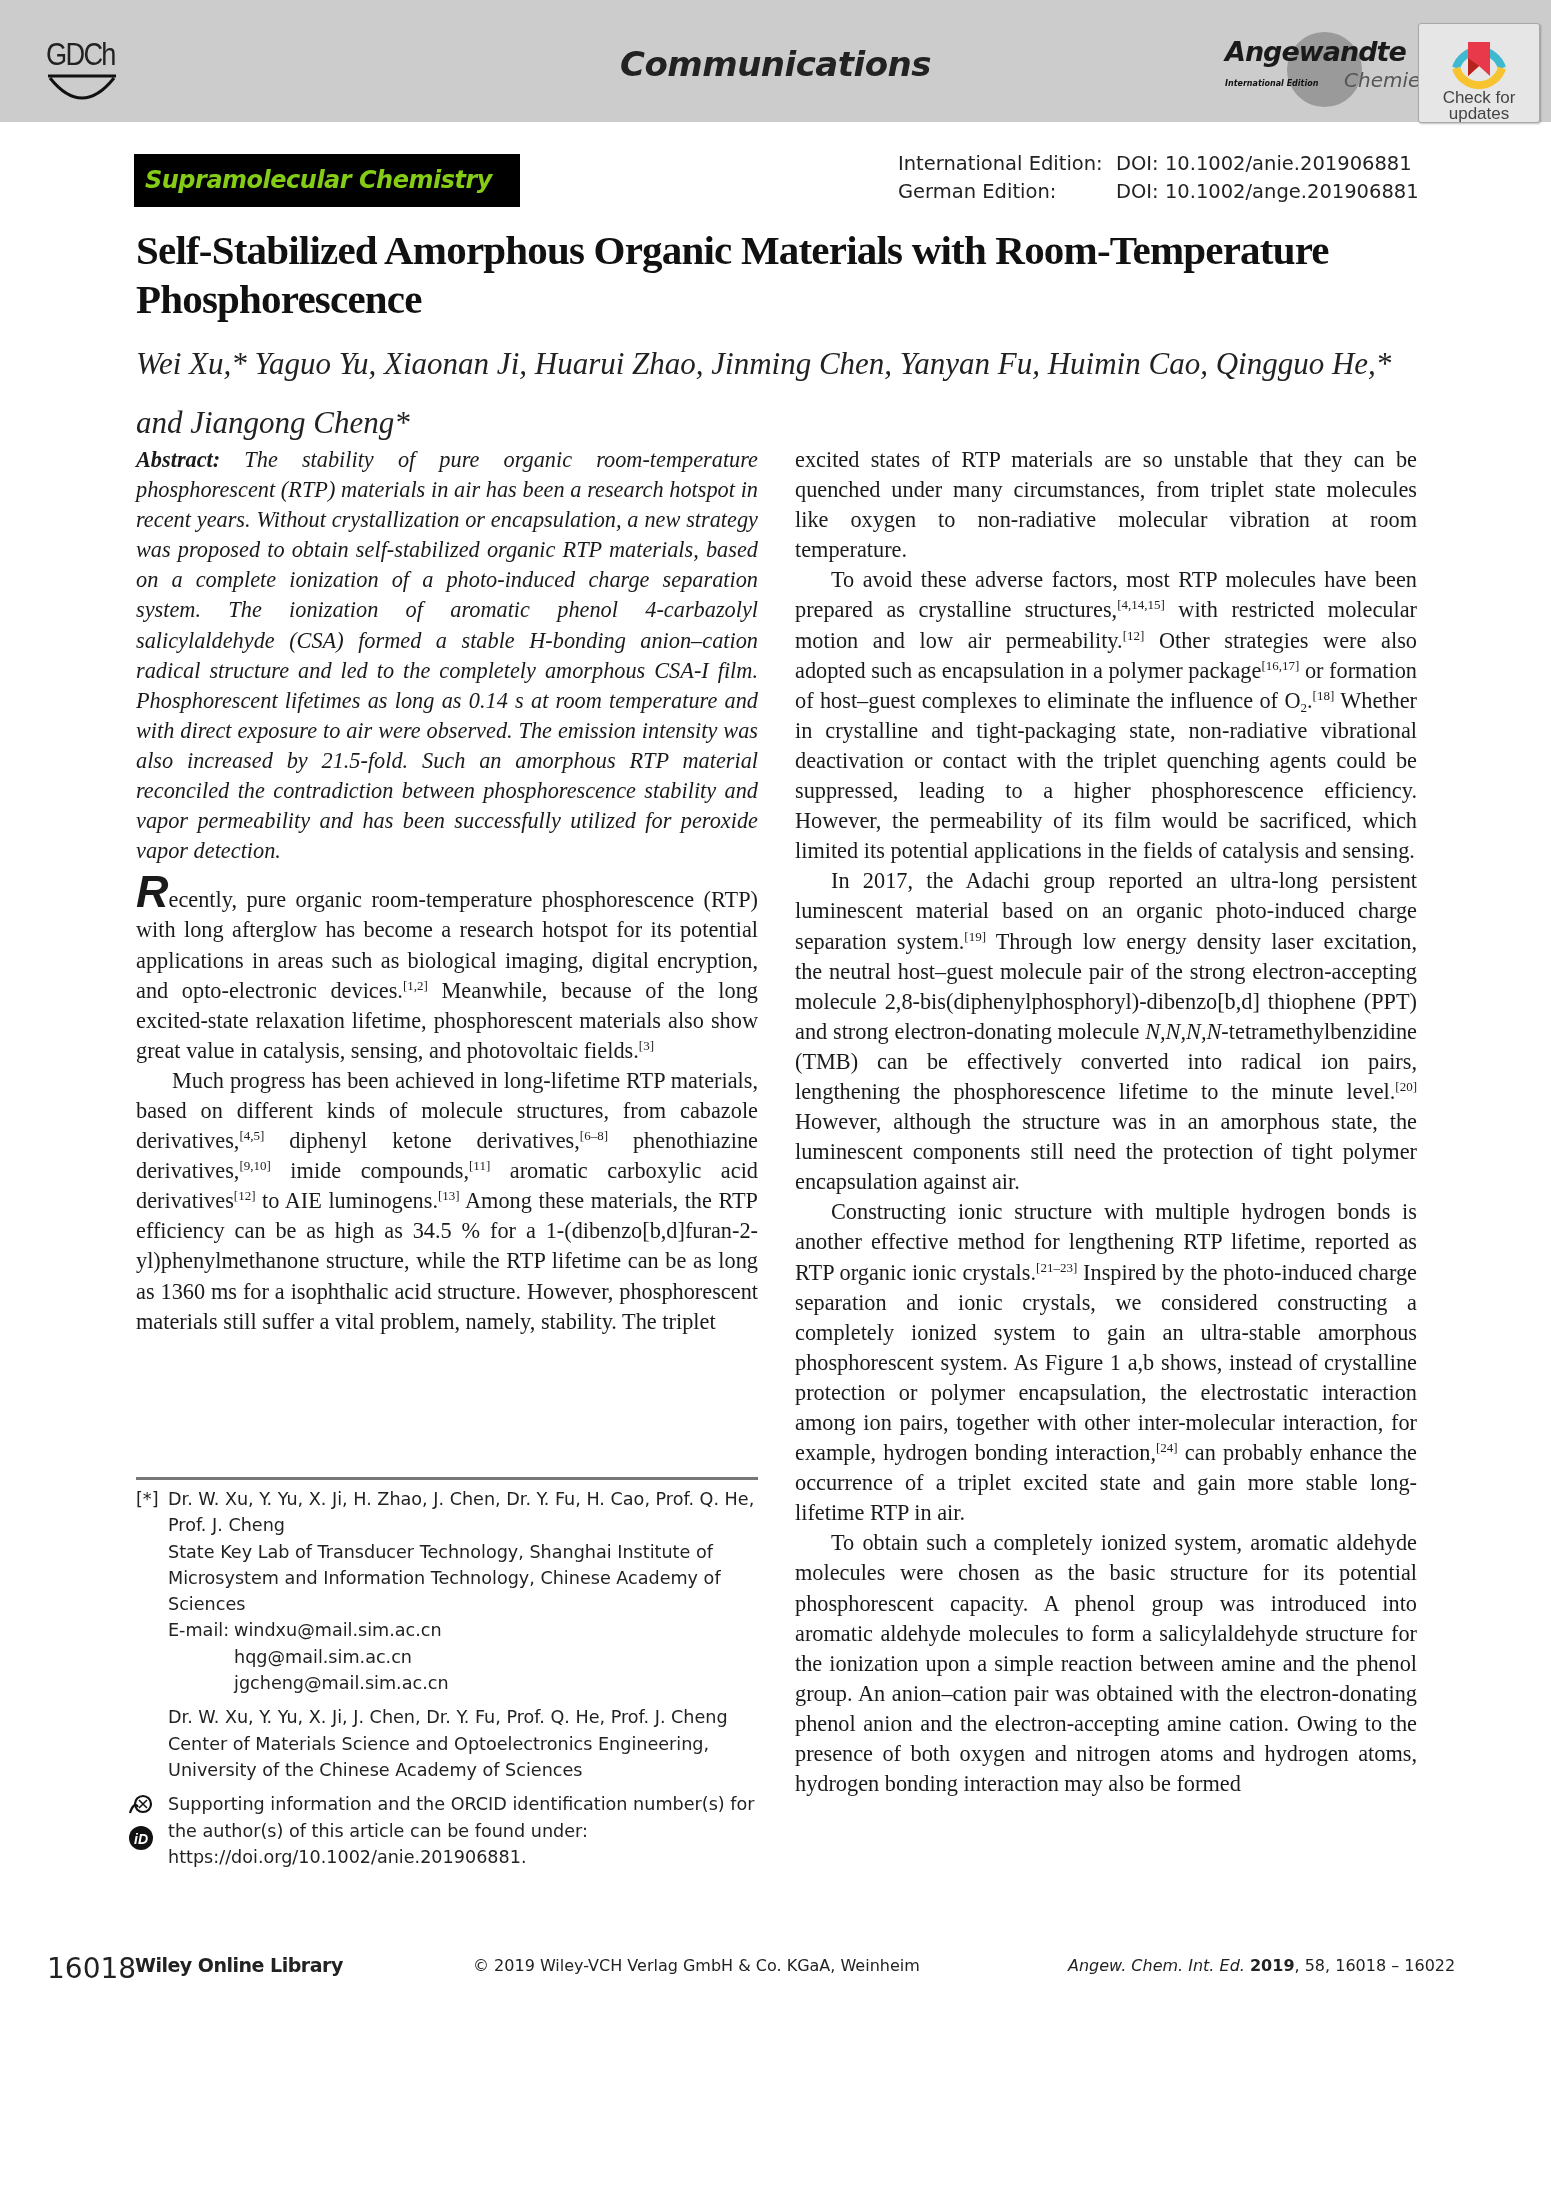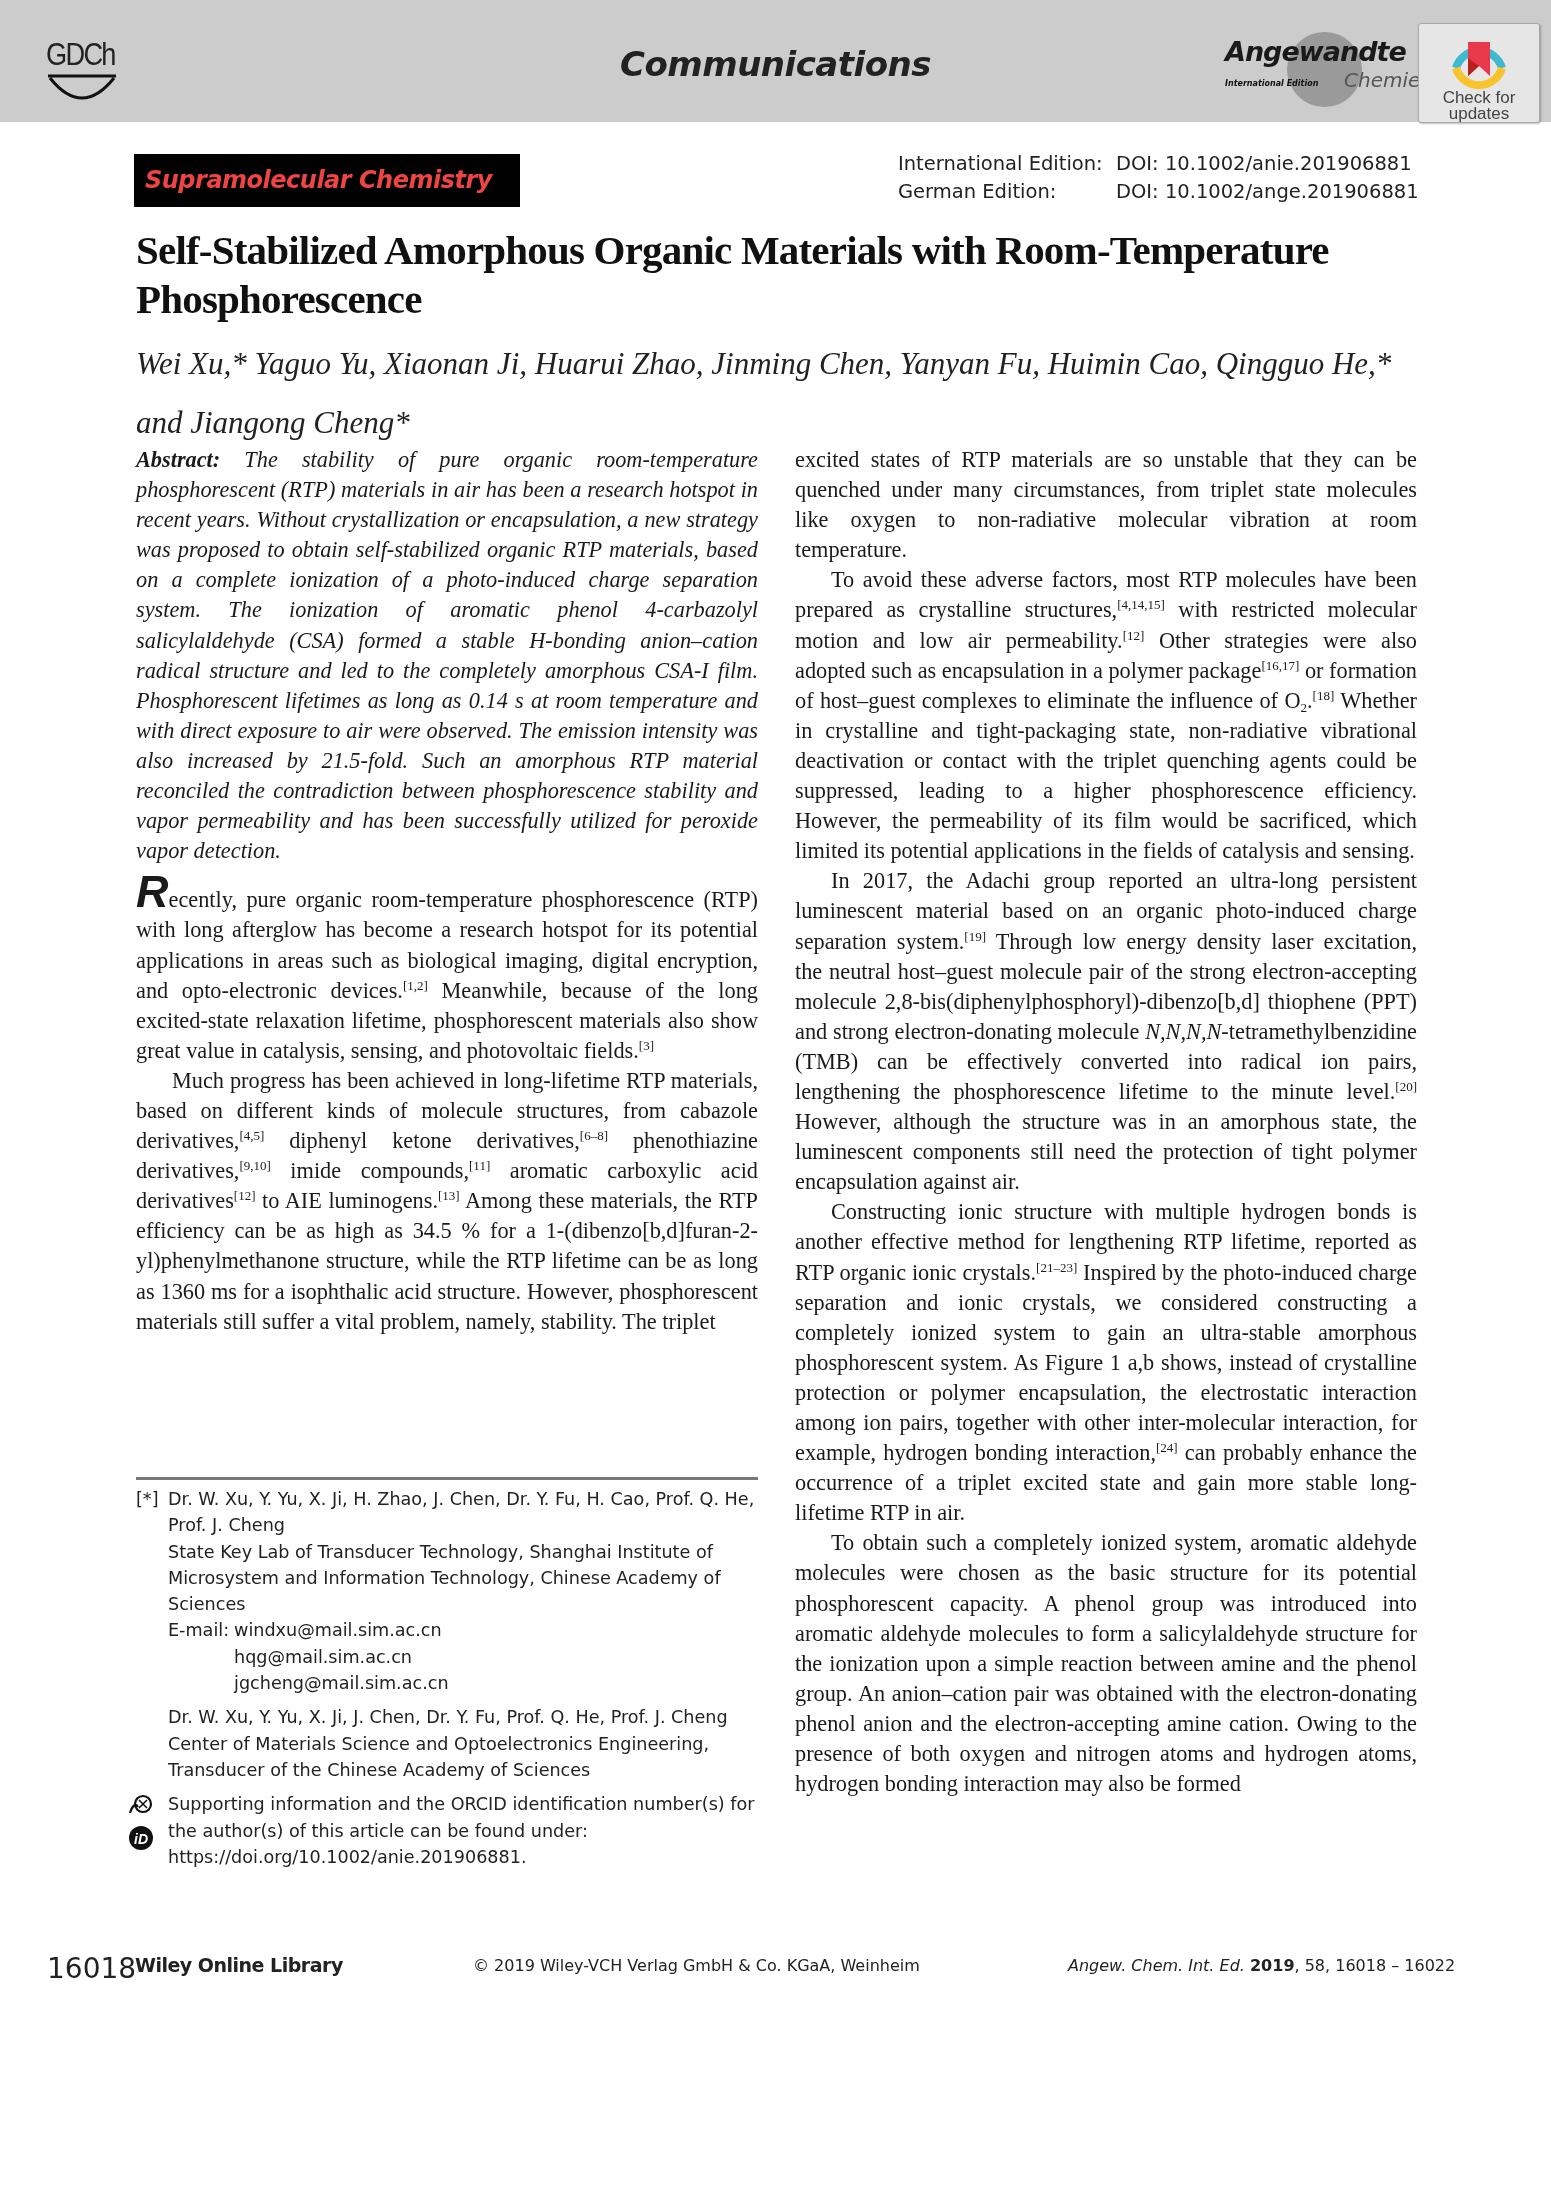--- a/index.html
+++ b/index.html
@@ -13,21 +13,21 @@
   .journal-section { position: absolute; left: 0; width: 1551px; top: 44px; text-align: center; font-family: "DejaVu Sans", sans-serif; font-style: italic; font-weight: bold; font-size: 34px; color: #222; letter-spacing: -0.5px; }
   .angew-logo { position: absolute; left: 1222px; top: 30px; width: 200px; height: 82px; }
   .angew-circle { position: absolute; left: 65px; top: 2px; width: 75px; height: 75px; border-radius: 50%; background: #9a9a9a; }
   .angew-word { position: absolute; left: 3px; top: 6px; font-family: "DejaVu Sans", sans-serif; font-style: italic; font-weight: bold; font-size: 27px; color: #1a1a1a; letter-spacing: -1px; }
   .angew-edition { position: absolute; left: 3px; top: 49px; font-family: "DejaVu Sans", sans-serif; font-style: italic; font-weight: bold; font-size: 8px; color: #111; }
   .angew-chemie { position: absolute; left: 122px; top: 38px; font-family: "DejaVu Sans", sans-serif; font-style: italic; font-size: 20px; color: #555; }
   .cfu-badge { position: absolute; left: 1418px; top: 23px; width: 122px; height: 100px; background: #e6e6e6; border: 1px solid #a8a8a8; border-radius: 3px; box-shadow: 1px 1px 2px rgba(0,0,0,0.25); }
   .cfu-icon { position: absolute; left: 29px; top: 6px; }
   .cfu-text { position: absolute; left: 0; top: 66px; width: 120px; text-align: center; font-family: "Liberation Sans", sans-serif; font-size: 17px; line-height: 16px; color: #444; }
 
-  .section-label { position: absolute; left: 134px; top: 154px; width: 386px; height: 53px; background: #000; color: #ef4444; font-family: "DejaVu Sans", sans-serif; font-style: italic; font-weight: bold; font-size: 24px; line-height: 53px; padding-left: 11px; letter-spacing: -0.5px; }
+  .section-label { position: absolute; left: 134px; top: 154px; width: 386px; height: 53px; background: #000; color: #84cc16; font-family: "DejaVu Sans", sans-serif; font-style: italic; font-weight: bold; font-size: 24px; line-height: 53px; padding-left: 11px; letter-spacing: -0.5px; }
   .doi-block { position: absolute; left: 898px; top: 150px; font-family: "DejaVu Sans", sans-serif; font-size: 19.5px; color: #222; line-height: 28px; }
   .doi-row { display: flex; }
   .doi-label { width: 218px; }
 
   .article-title { position: absolute; left: 136px; top: 226px; width: 1290px; font-family: "Liberation Serif", serif; font-weight: bold; font-size: 41px; line-height: 49px; color: #111; letter-spacing: -0.8px; }
   .article-authors { position: absolute; left: 136px; top: 334px; width: 1290px; font-family: "Liberation Serif", serif; font-style: italic; font-size: 31px; line-height: 59px; color: #222; }
 
   .col { position: absolute; width: 622px; font-size: 22.3px; line-height: 30.1px; text-align: justify; color: #1a1a1a; }
   .col-left { left: 136px; top: 445px; }
   .col-right { left: 795px; top: 445px; }
@@ -126,21 +126,21 @@
       <span class="fn-email-label">E-mail:</span>
       <div>
         <div>windxu@mail.sim.ac.cn</div>
         <div>hqg@mail.sim.ac.cn</div>
         <div>jgcheng@mail.sim.ac.cn</div>
       </div>
     </div>
   </div>
   <div class="fn-body fn-second">
     <div>Dr. W. Xu, Y. Yu, X. Ji, J. Chen, Dr. Y. Fu, Prof. Q. He, Prof. J. Cheng</div>
-    <div>Center of Materials Science and Optoelectronics Engineering, Transducer of the Chinese Academy of Sciences</div>
+    <div>Center of Materials Science and Optoelectronics Engineering, University of the Chinese Academy of Sciences</div>
   </div>
   <div class="fn-support">
     <div class="fn-icons">
       <svg width="26" height="24" viewBox="0 0 26 24">
         <circle cx="15" cy="11" r="8" fill="none" stroke="#111" stroke-width="2.2"></circle>
         <path d="M11 7 L19 15 M19 7 L11 15" stroke="#111" stroke-width="1.6"></path>
         <path d="M2 20 Q6 8 10 14" fill="none" stroke="#111" stroke-width="2.2"></path>
       </svg>
       <svg width="26" height="26" viewBox="0 0 26 26">
         <circle cx="13" cy="13" r="12" fill="#111"></circle>

